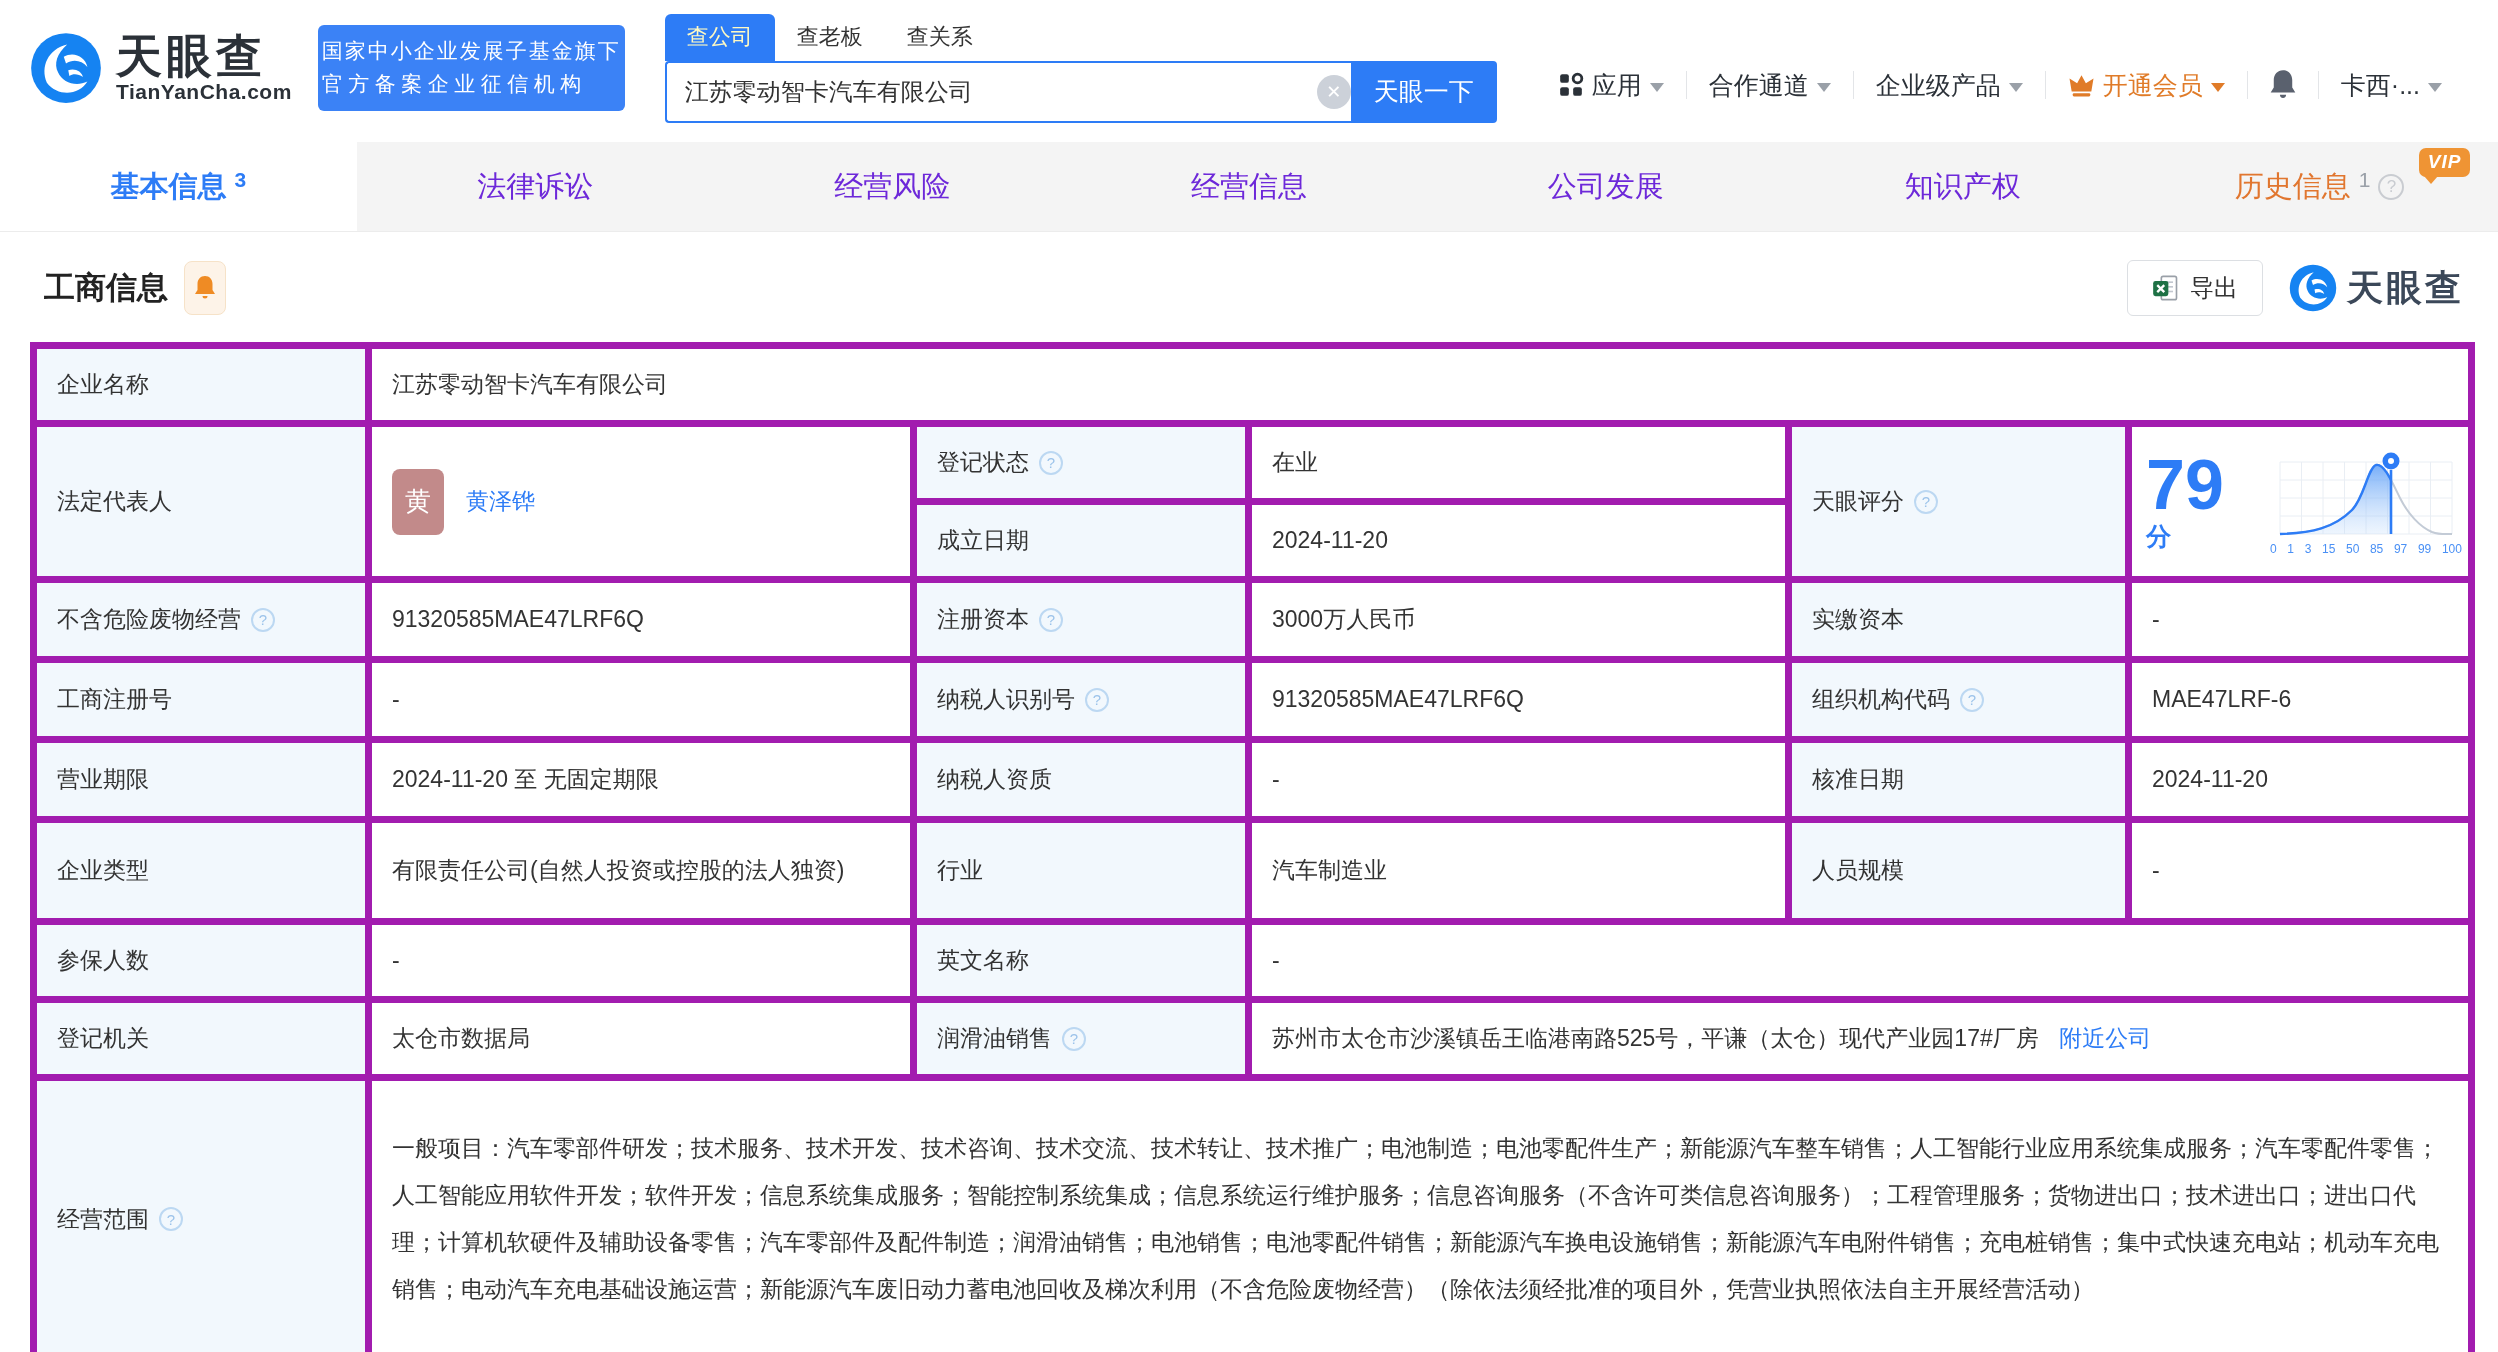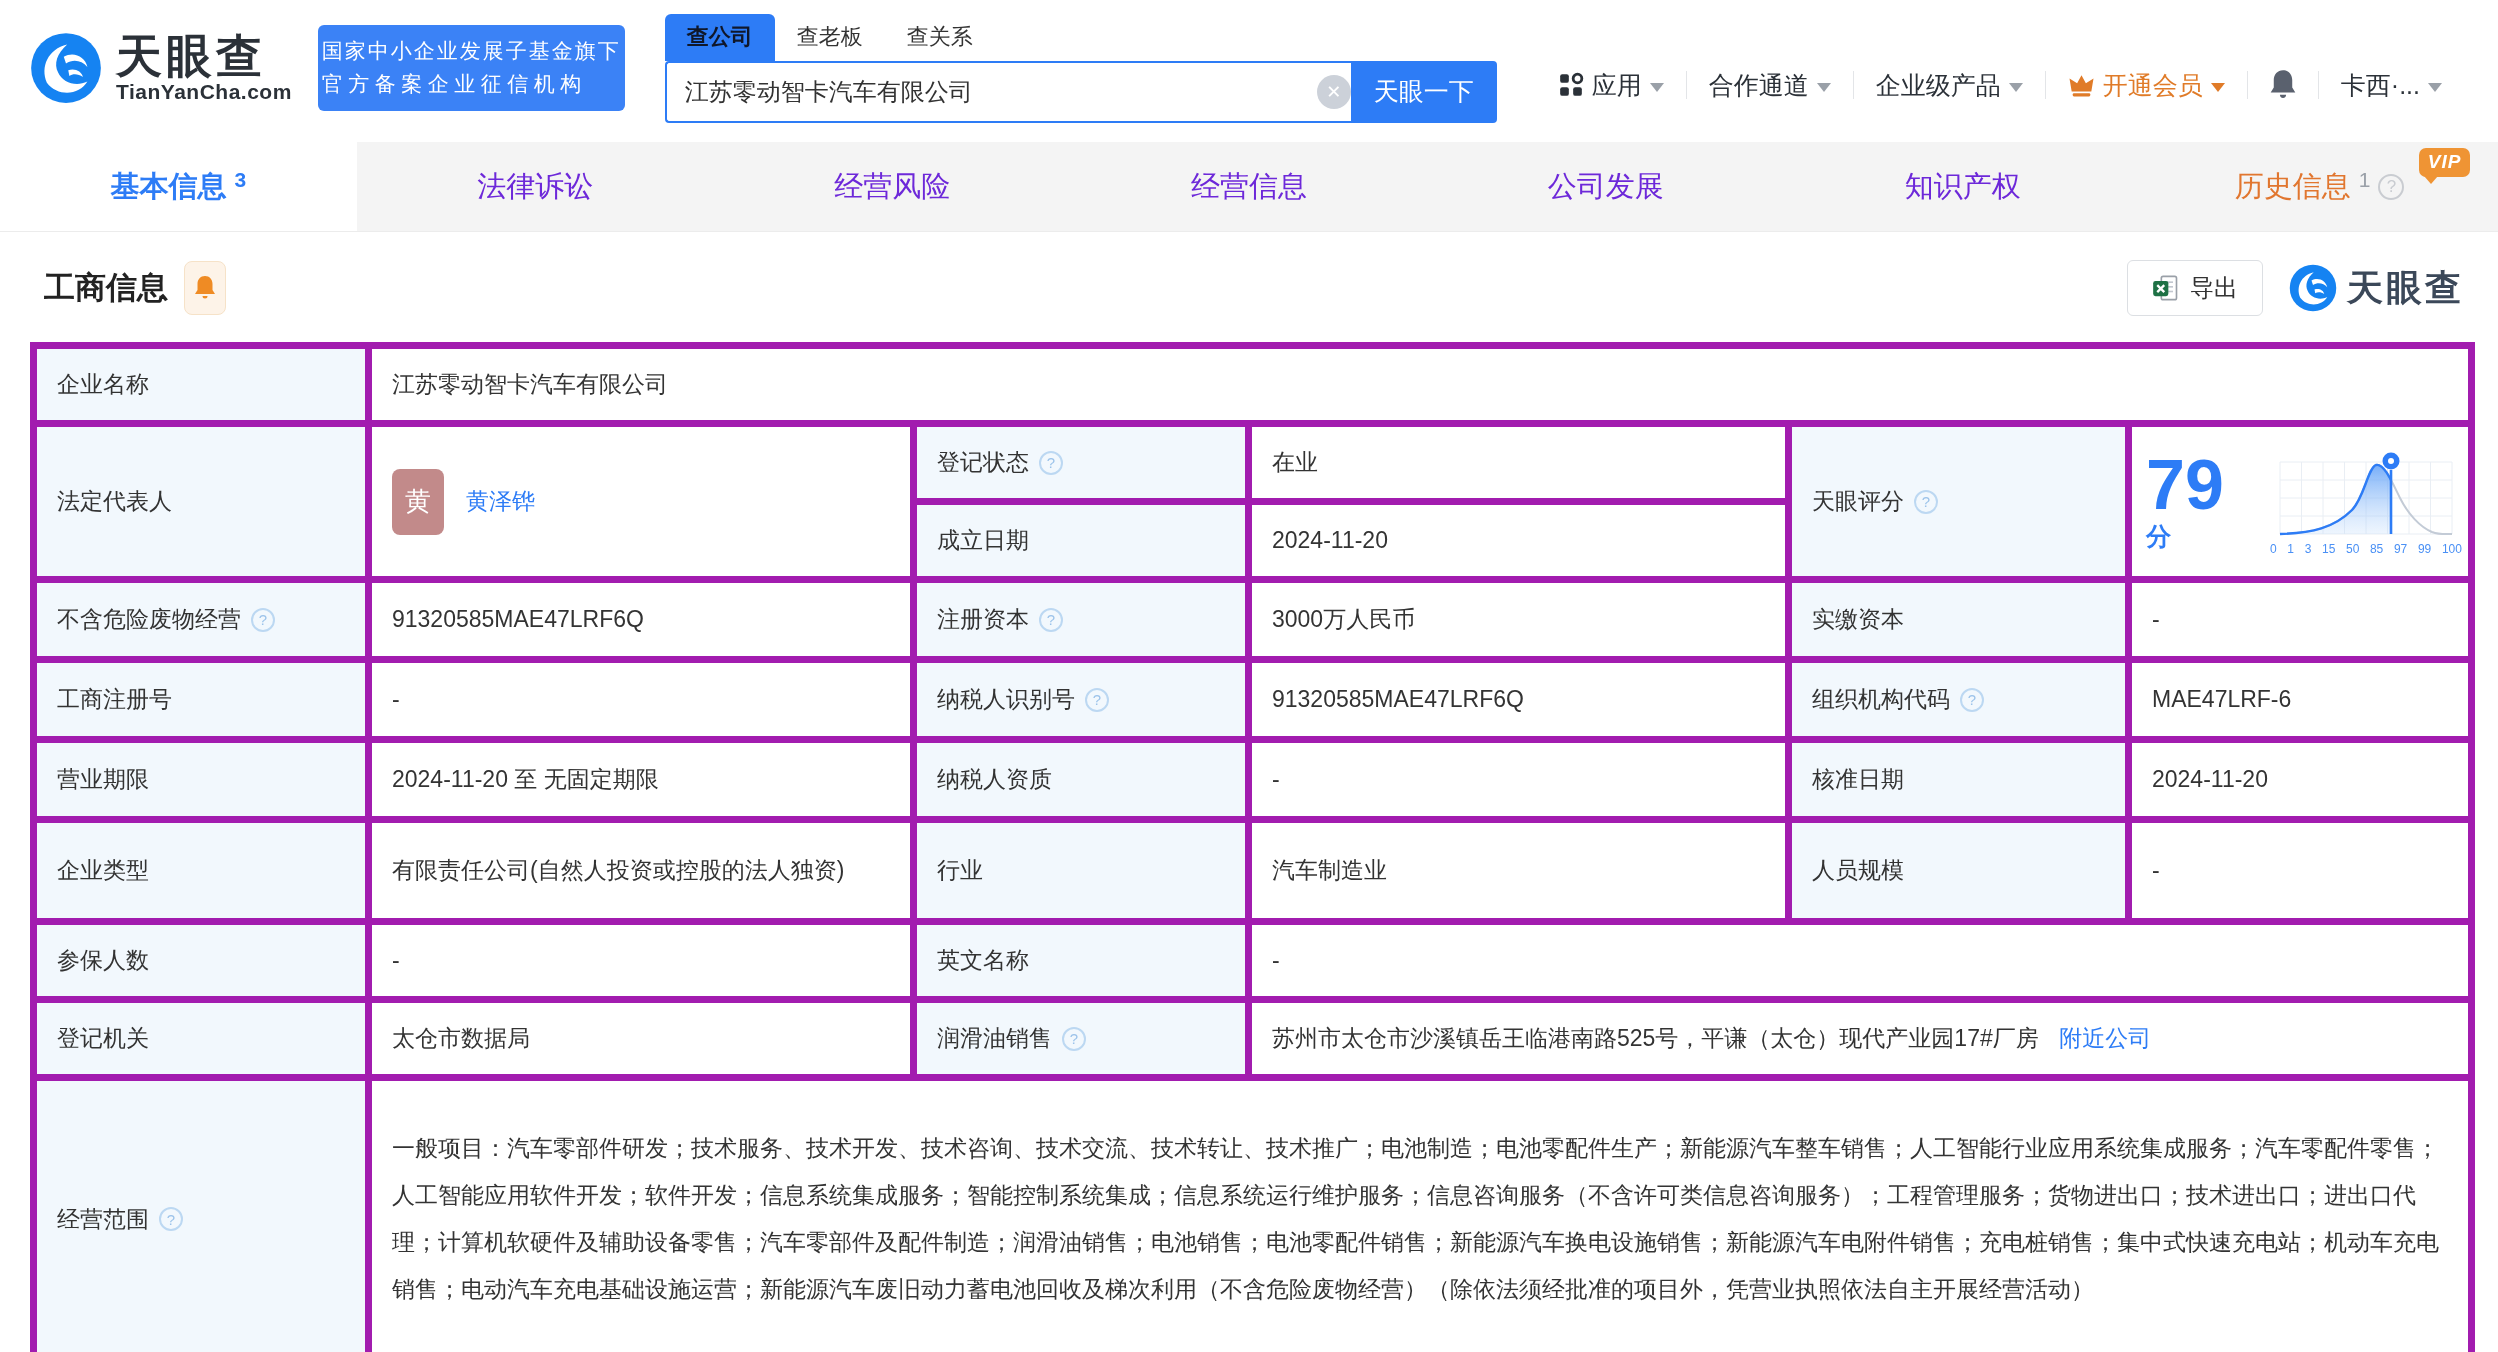--- a/index.html
+++ b/index.html
@@ -14,21 +14,21 @@
   .logo-txt .cn { font-size:46px; font-weight:700; color:#2b3138; letter-spacing:4px; line-height:1.05; }
   .logo-txt .en { font-size:21px; font-weight:700; color:#2b3138; letter-spacing:.5px; }
   .gov-badge { margin-left:26px; background:#3b82f6; color:#fff; border-radius:6px;
                padding:10px 4px; line-height:1.55; }
   .gov-badge .l1 { font-size:21px; letter-spacing:2px; }
   .gov-badge .l2 { font-size:21px; letter-spacing:5.5px; }
 
   .search-wrap { margin-left:40px; display:flex; flex-direction:column; }
   .search-tabs { display:flex; align-items:flex-end; gap:0; }
   .search-tab { font-size:22px; color:#333; padding:8px 22px 9px; cursor:pointer; }
-  .search-tab.active { background:#2d7cf6; color:#0f172a; border-radius:6px 6px 0 0;font-weight:bold; }
+  .search-tab.active { background:#2d7cf6; color:#fef9c3; border-radius:6px 6px 0 0; }
   .search-row { display:flex; }
   .search-input { width:700px; height:62px; border:2px solid #2d7cf6; border-right:none;
                   border-radius:4px 0 0 4px; font-size:24px; color:#333; padding:0 56px 0 18px;
                   outline:none; font-family:inherit; }
   .clear-btn { width:34px; height:34px; border-radius:50%; background:#ccd1d9; color:#fff;
                font-size:18px; display:flex; align-items:center; justify-content:center;
                margin:14px 0 0 -48px; cursor:pointer; z-index:2; }
   .search-btn { width:146px; height:62px; background:#2d7cf6; color:#fff; font-size:25px;
                 border:none; border-radius:0 4px 4px 0; cursor:pointer; font-family:inherit; }
 

